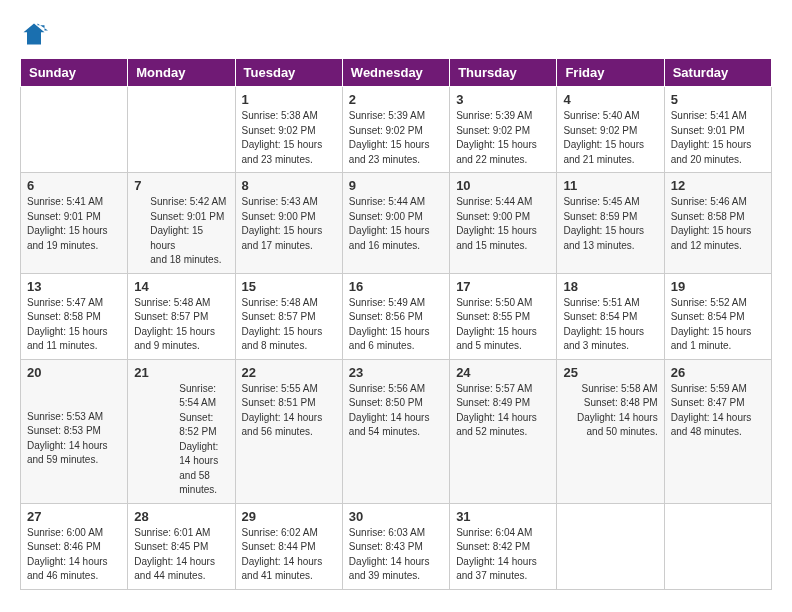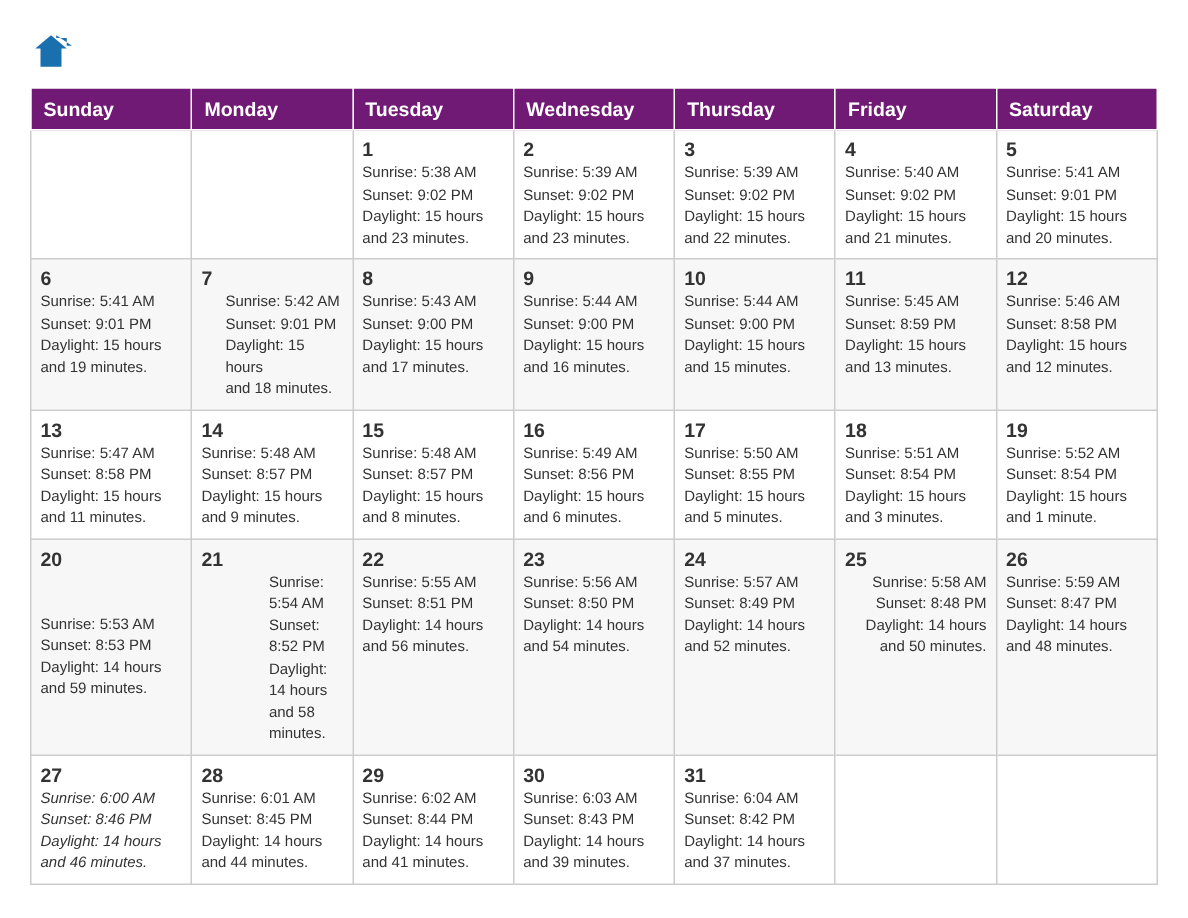--- a/index.html
+++ b/index.html
@@ -278,21 +278,21 @@
           <div class="day-num">26</div>
           <div class="day-info" style="white-space: pre-line;">Sunrise: 5:59 AM
 Sunset: 8:47 PM
 Daylight: 14 hours
 and 48 minutes.</div>
         </td>
       </tr>
       <tr>
         <td>
           <div class="day-num">27</div>
-          <div class="day-info" style="white-space: pre-line; font-style: italic;">Sunrise: 6:00 AM
+          <div class="day-info" style="white-space: pre-line;">Sunrise: 6:00 AM
 Sunset: 8:46 PM
 Daylight: 14 hours
 and 46 minutes.</div>
         </td>
         <td>
           <div class="day-num">28</div>
           <div class="day-info" style="white-space: pre-line;">Sunrise: 6:01 AM
 Sunset: 8:45 PM
 Daylight: 14 hours
 and 44 minutes.</div>

